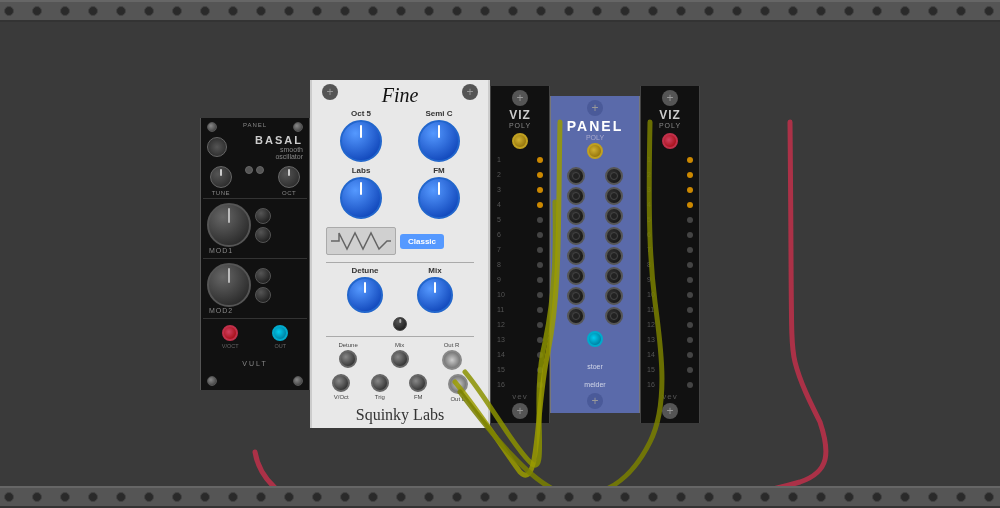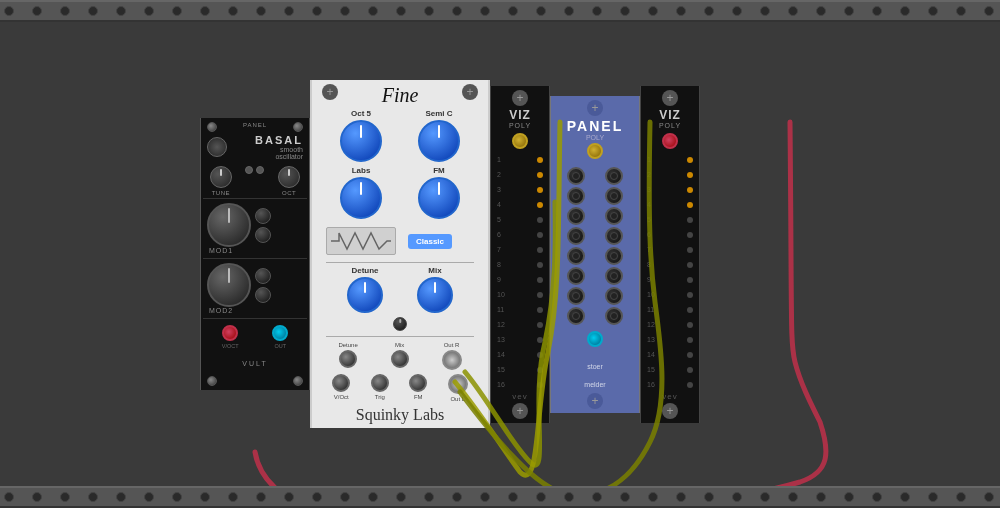--- a/index.html
+++ b/index.html
@@ -227,21 +227,21 @@
     .saws-knob-label {
       color: #333;
       font-size: 8px;
       font-weight: bold;
     }
 
     .saws-waveform-area {
       width: 100%;
       padding: 4px 8px;
       display: flex;
-      gap: 12px;
+      gap: 4px;
       align-items: center;
     }
 
     .waveform-display {
       width: 70px;
       height: 28px;
       border: 1px solid #aaa;
       background: #d0d0d0;
       border-radius: 2px;
       display: flex;

